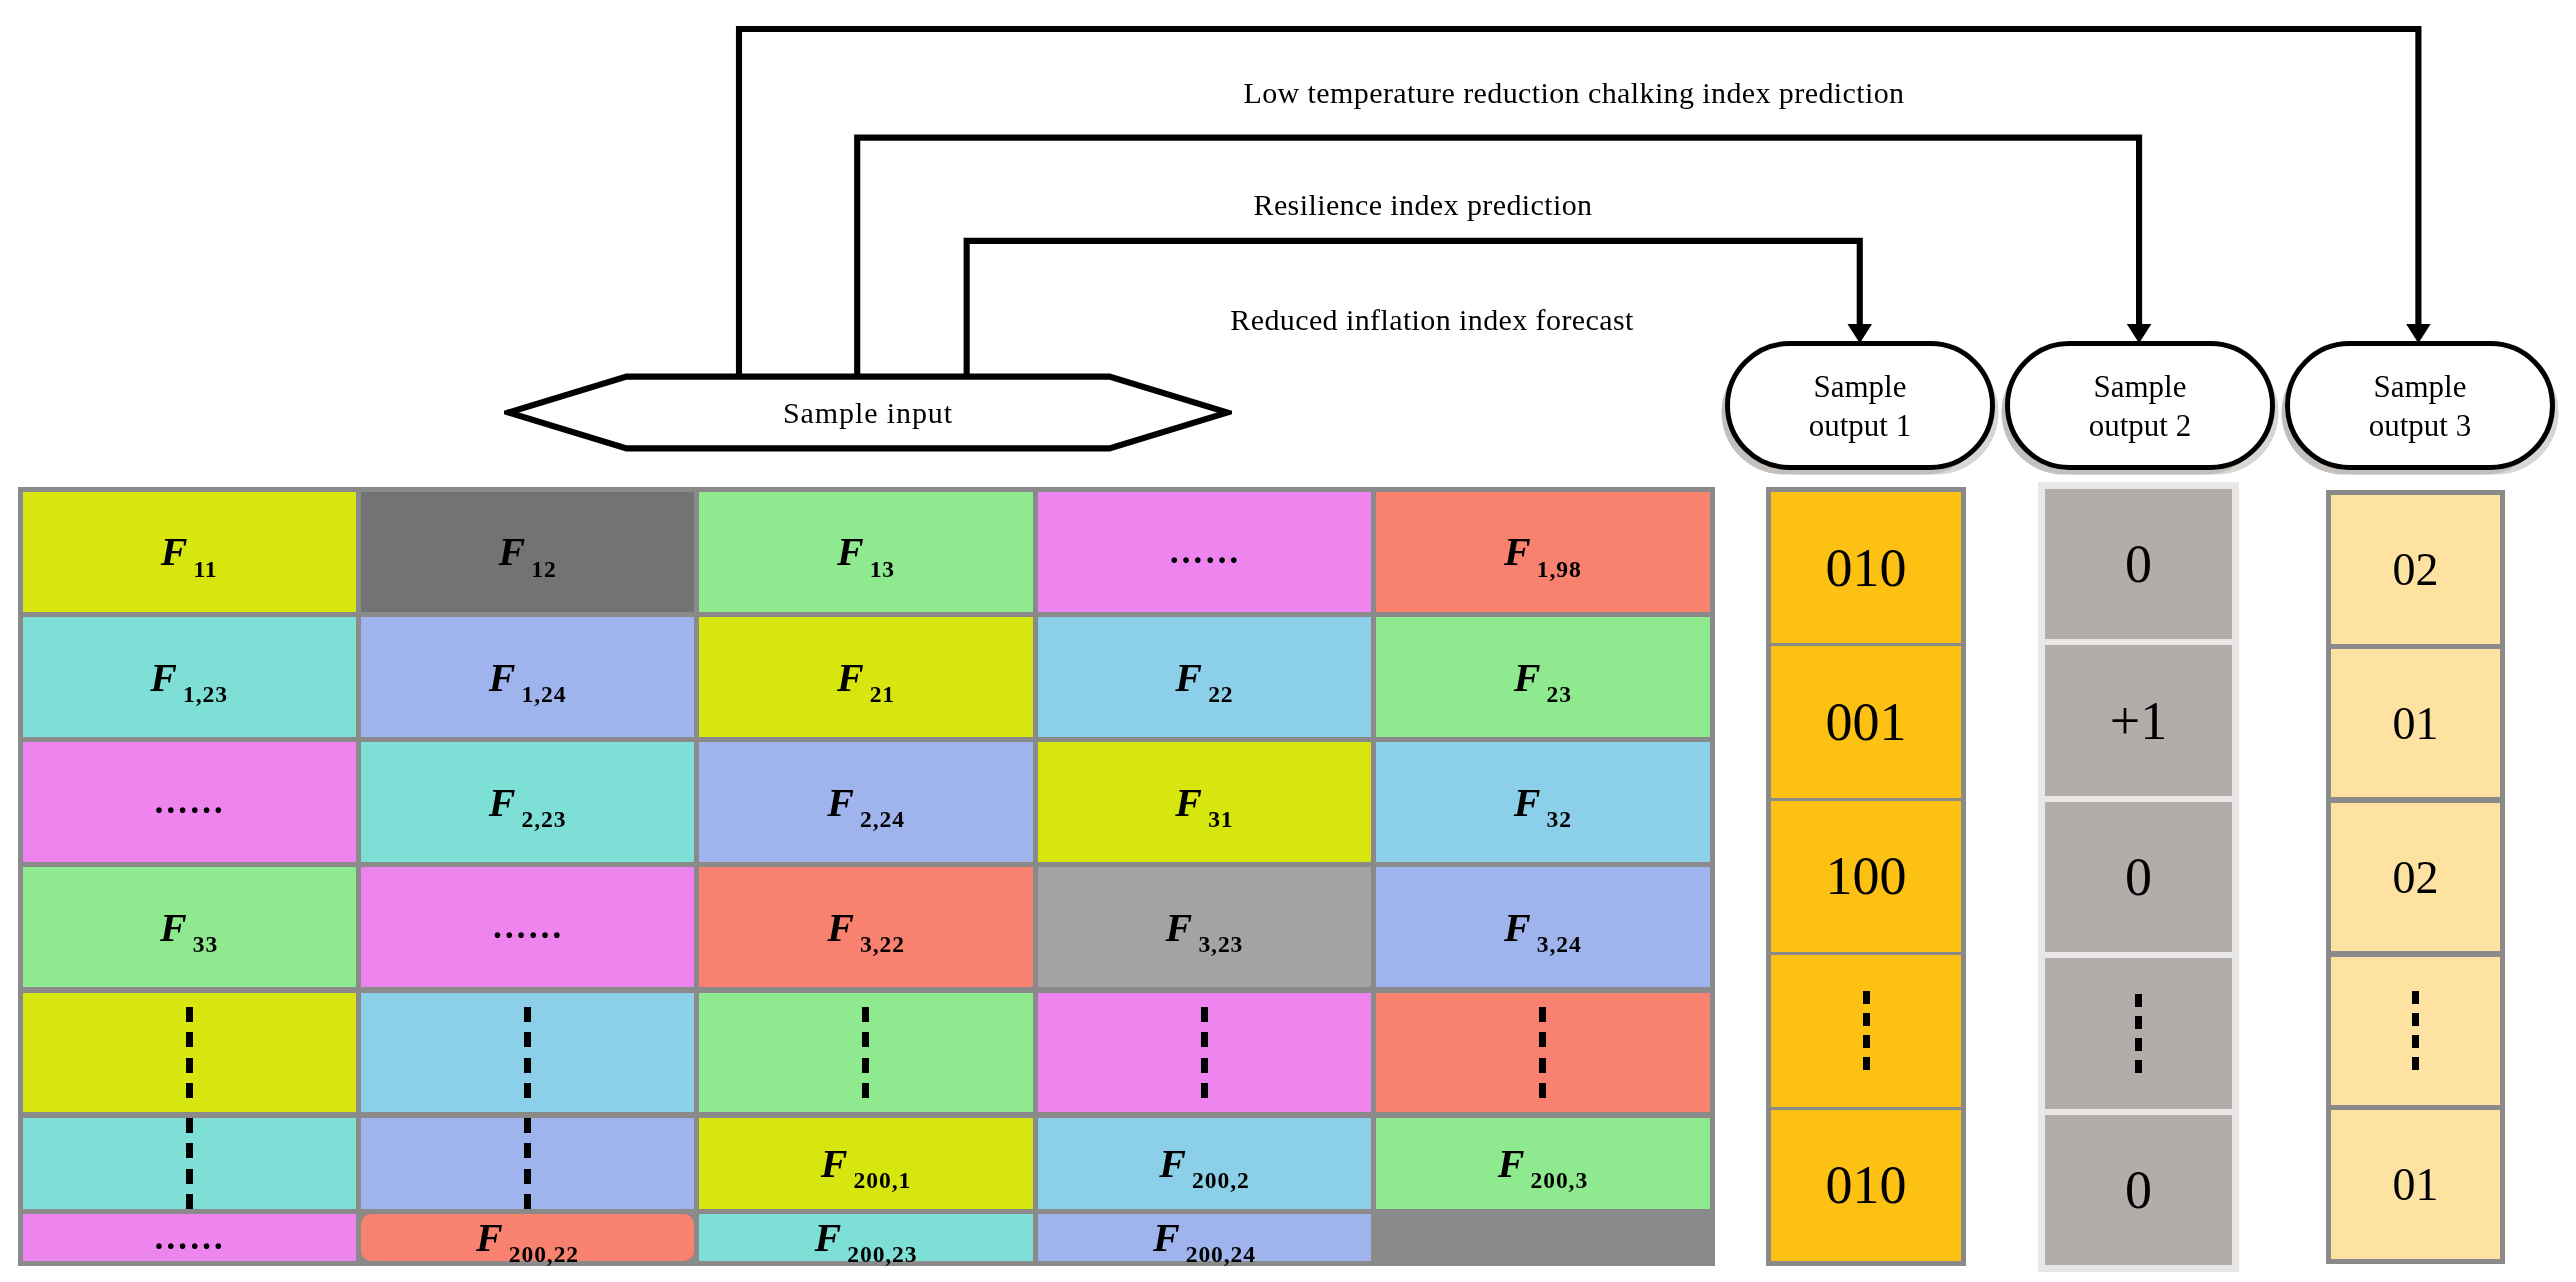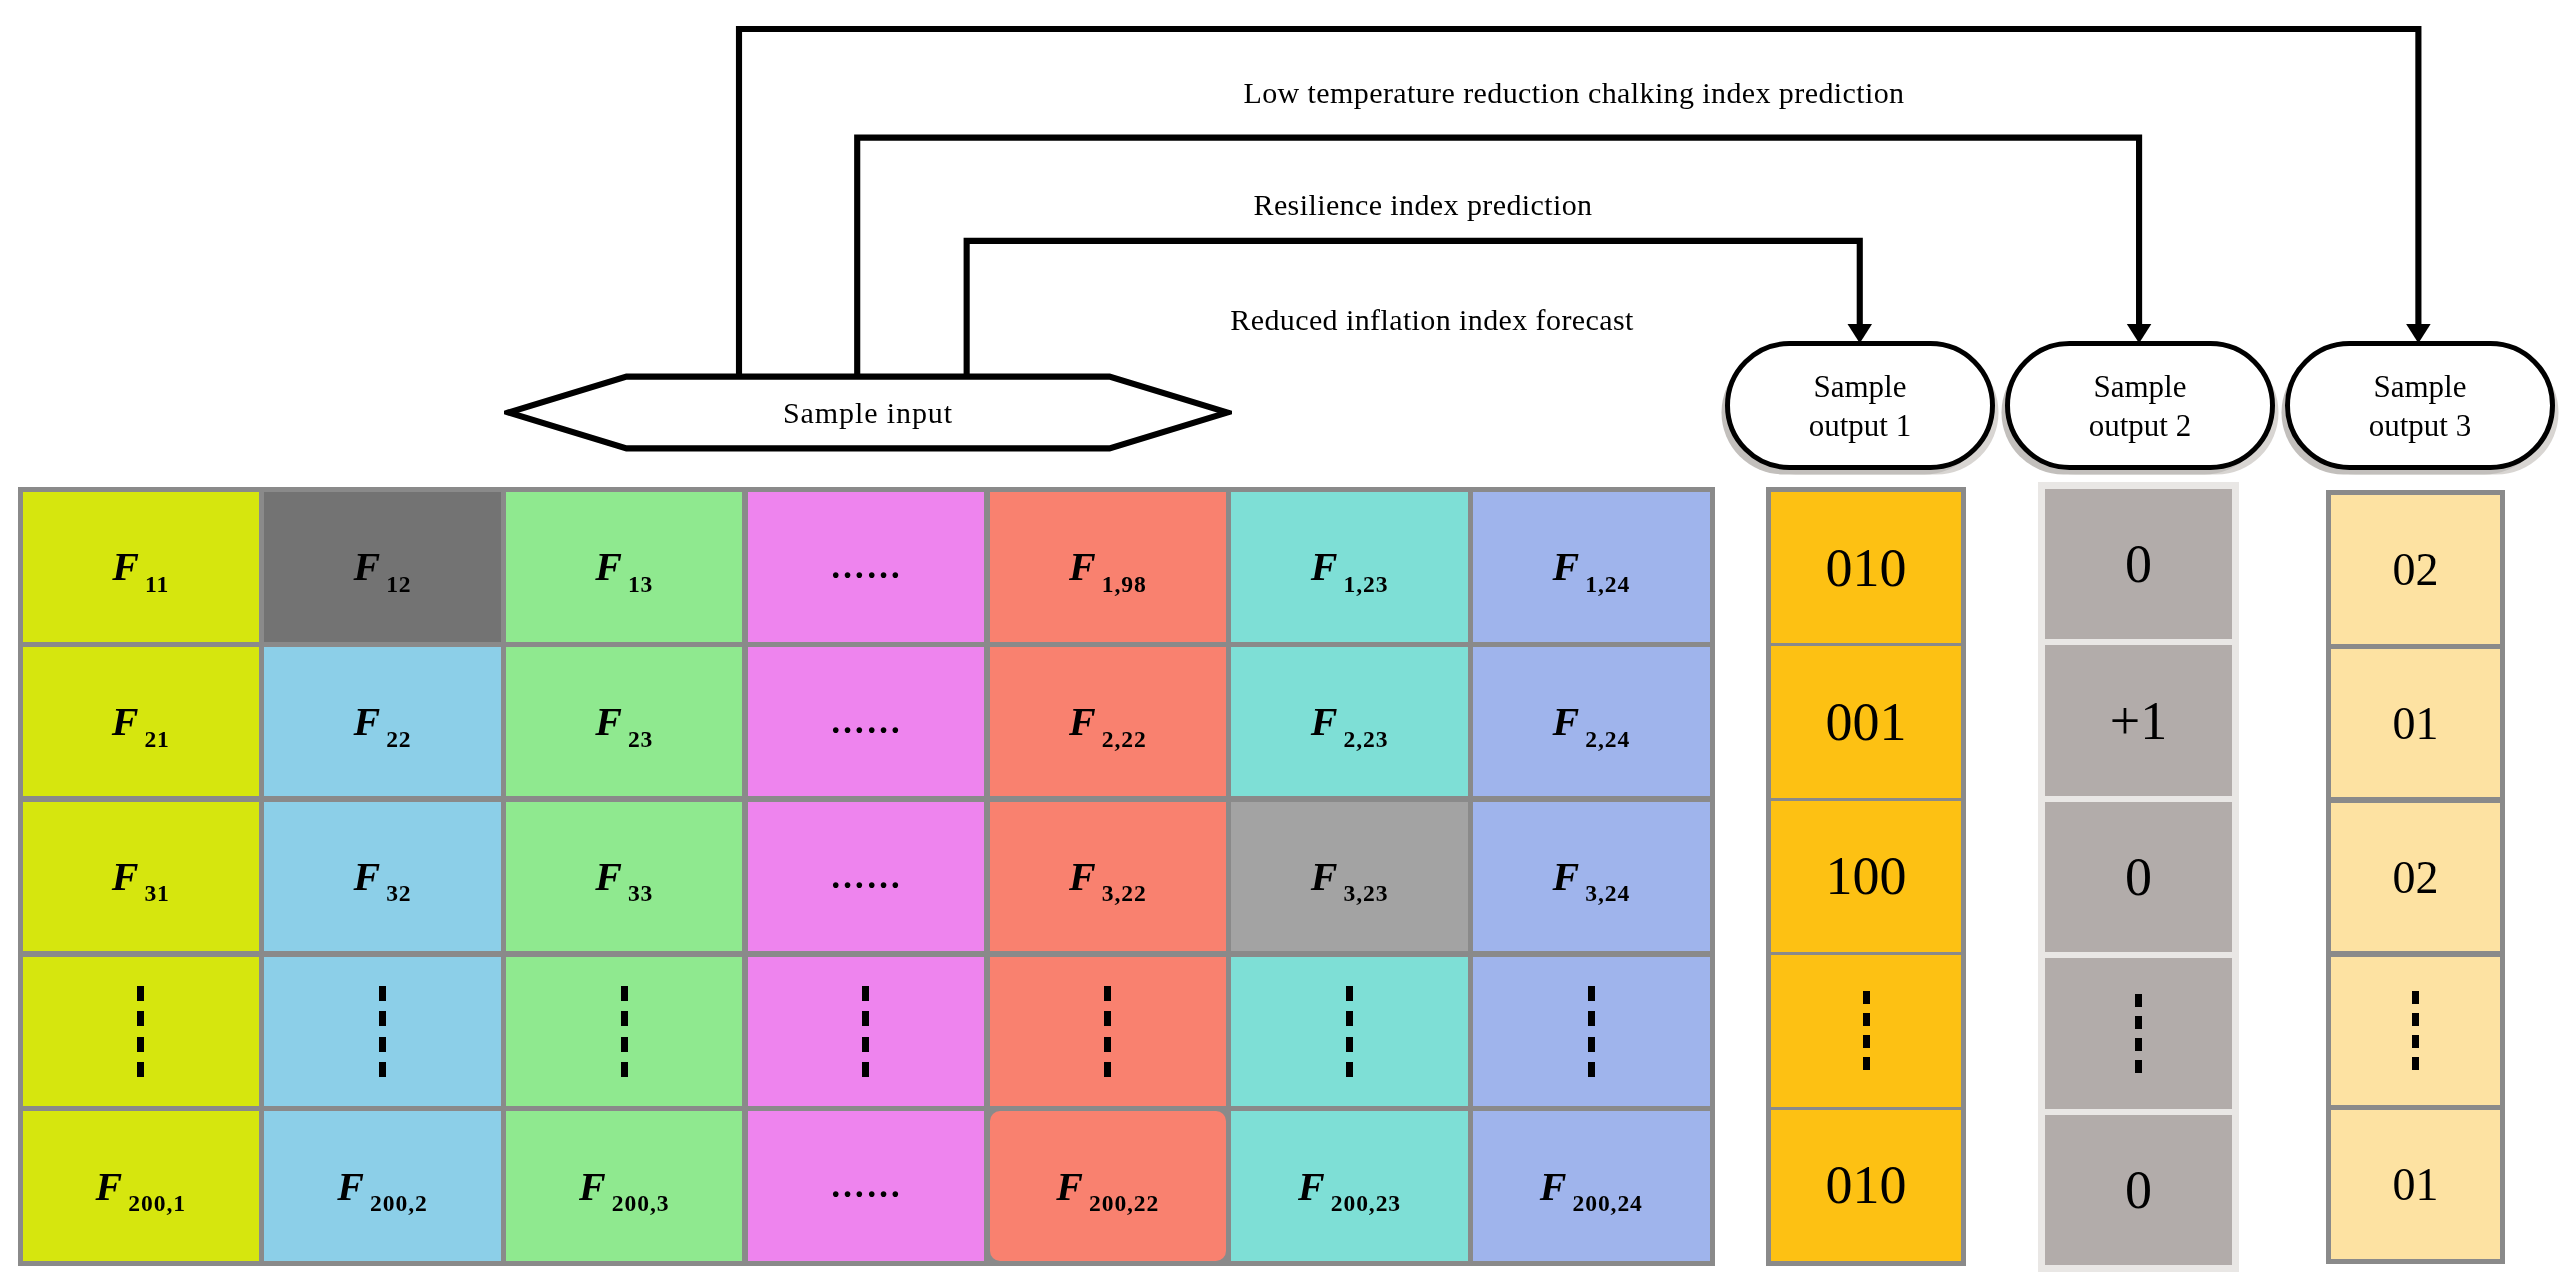--- a/index.html
+++ b/index.html
@@ -37,21 +37,21 @@
   }
   #stadium1{left:1725px;width:270px;}
   #stadium2{left:2005px;width:270px;}
   #stadium3{left:2285px;width:270px;}
   .stadium-label{width:166px;}
 
   
   #matrix-grid{
     position:absolute;left:17.5px;top:487px;width:1697px;height:779px;
     box-sizing:border-box;border:5.3px solid #8a8a8a;background:#8a8a8a;
-    display:grid;grid-template-columns:repeat(7,1fr);grid-template-rows:repeat(5,1fr);
+    display:grid;grid-template-columns:repeat(5,1fr);grid-template-rows:repeat(5,1fr);
     gap:5.3px;z-index:2;
   }
   .mcell{display:flex;align-items:center;justify-content:center;}
   .fbase{font-style:italic;font-weight:bold;font-size:40px;}
   .fsub{font-weight:bold;font-size:23.6px;position:relative;top:11.4px;margin-left:6.1px;letter-spacing:0.9px;}
   .hdots{font-weight:bold;font-size:35px;letter-spacing:0.9px;}
   .vdots{
     display:inline-block;width:7px;height:91px;
     background:repeating-linear-gradient(to bottom,#000 0 15px,transparent 15px 25.4px);
   }
@@ -137,23 +137,20 @@
       </div>
       <div class="mcell" style="background: rgb(140, 207, 232);">
         <span><span class="fbase">F</span><span class="fsub">22</span></span>
       </div>
       <div class="mcell" style="background: rgb(143, 233, 143);">
         <span><span class="fbase">F</span><span class="fsub">23</span></span>
       </div>
       <div class="mcell" style="background: rgb(238, 132, 238);">
         <span class="hdots">……</span>
       </div>
-      <div class="mcell" style="background: rgb(249, 129, 111);">
-        <span><span class="fbase">F</span><span class="fsub">2,22</span></span>
-      </div>
       <div class="mcell" style="background: rgb(126, 223, 214);">
         <span><span class="fbase">F</span><span class="fsub">2,23</span></span>
       </div>
       <div class="mcell" style="background: rgb(159, 180, 236);">
         <span><span class="fbase">F</span><span class="fsub">2,24</span></span>
       </div>
       <div class="mcell" style="background: rgb(214, 230, 14);">
         <span><span class="fbase">F</span><span class="fsub">31</span></span>
       </div>
       <div class="mcell" style="background: rgb(140, 207, 232);">

